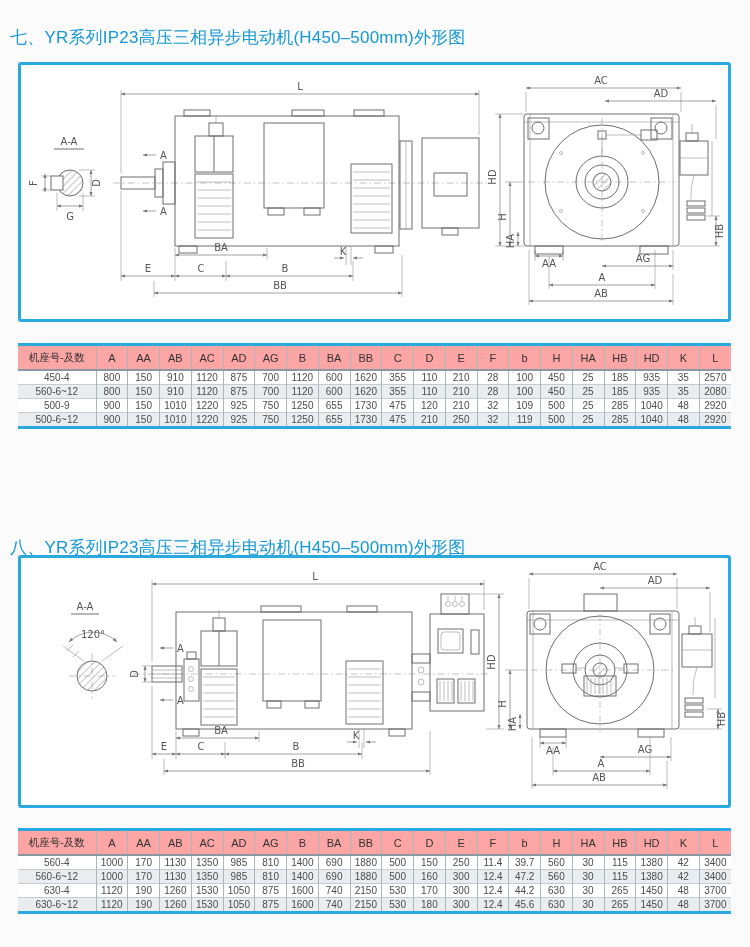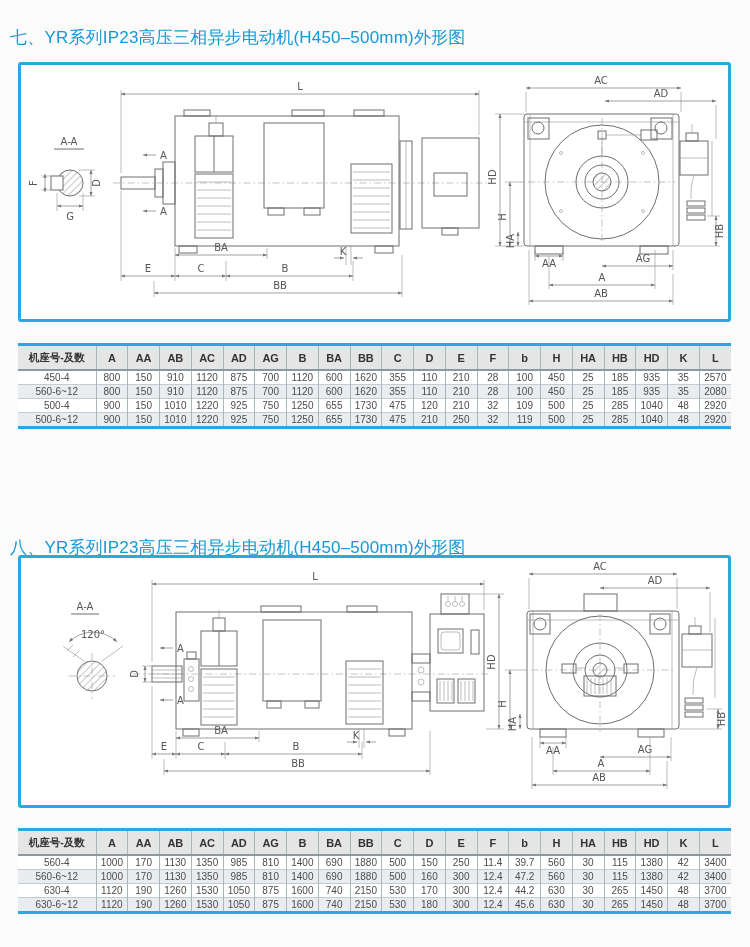--- a/index.html
+++ b/index.html
@@ -26,22 +26,22 @@
   .tbl-wrap { position:absolute; left:18px; width:713px; }
   #twrap7 { top:343px; }
   #twrap8 { top:828px; }
   table.dim-table {
     width:100%; border-collapse:collapse; table-layout:fixed;
     border-top:3px solid #2aa9e0; border-bottom:3px solid #2aa9e0;
     background:#fff;
   }
   table.dim-table col.c0 { width:78px; }
   table.dim-table th {
-    background:#e5e5e5; color:#333;
-    font-size:11px; font-weight:bold;
+    background:#fca5a5; color:#333;
+    font-size:11px; font-weight:normal;
     padding:5px 0 4px 0; text-align:center;
     border-bottom:2px solid #8a98a1;
   }
   table.dim-table th.lbl { font-size:10.5px; }
   table.dim-table td {
     font-size:10px; color:#4c4c4c; text-align:center;
     padding:1px 0; border-top:1px solid #c3ccd2;
     white-space:nowrap;
   }
   table.dim-table th + th, table.dim-table td + td { border-left:1px solid #a9b6bd; }
@@ -299,21 +299,21 @@
           <td>28</td>
           <td>100</td>
           <td>450</td>
           <td>25</td>
           <td>185</td>
           <td>935</td>
           <td>35</td>
           <td>2080</td>
         </tr>
         <tr>
-          <td class="lbl">500-4</td>
+          <td class="lbl">500-9</td>
           <td>900</td>
           <td>150</td>
           <td>1010</td>
           <td>1220</td>
           <td>925</td>
           <td>750</td>
           <td>1250</td>
           <td>655</td>
           <td>1730</td>
           <td>475</td>

